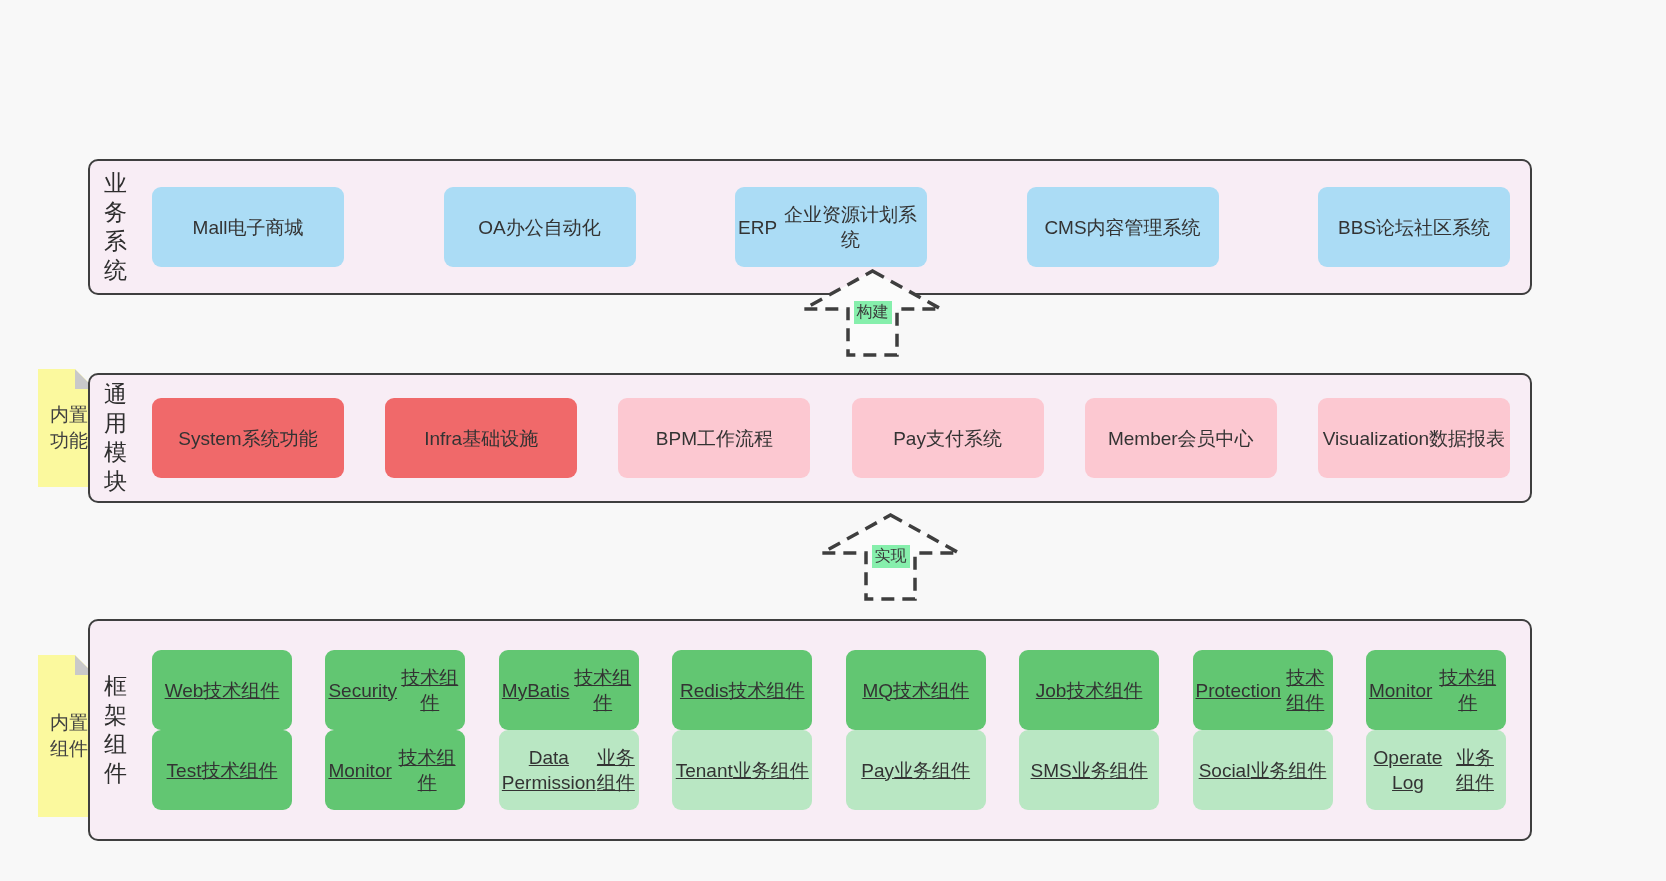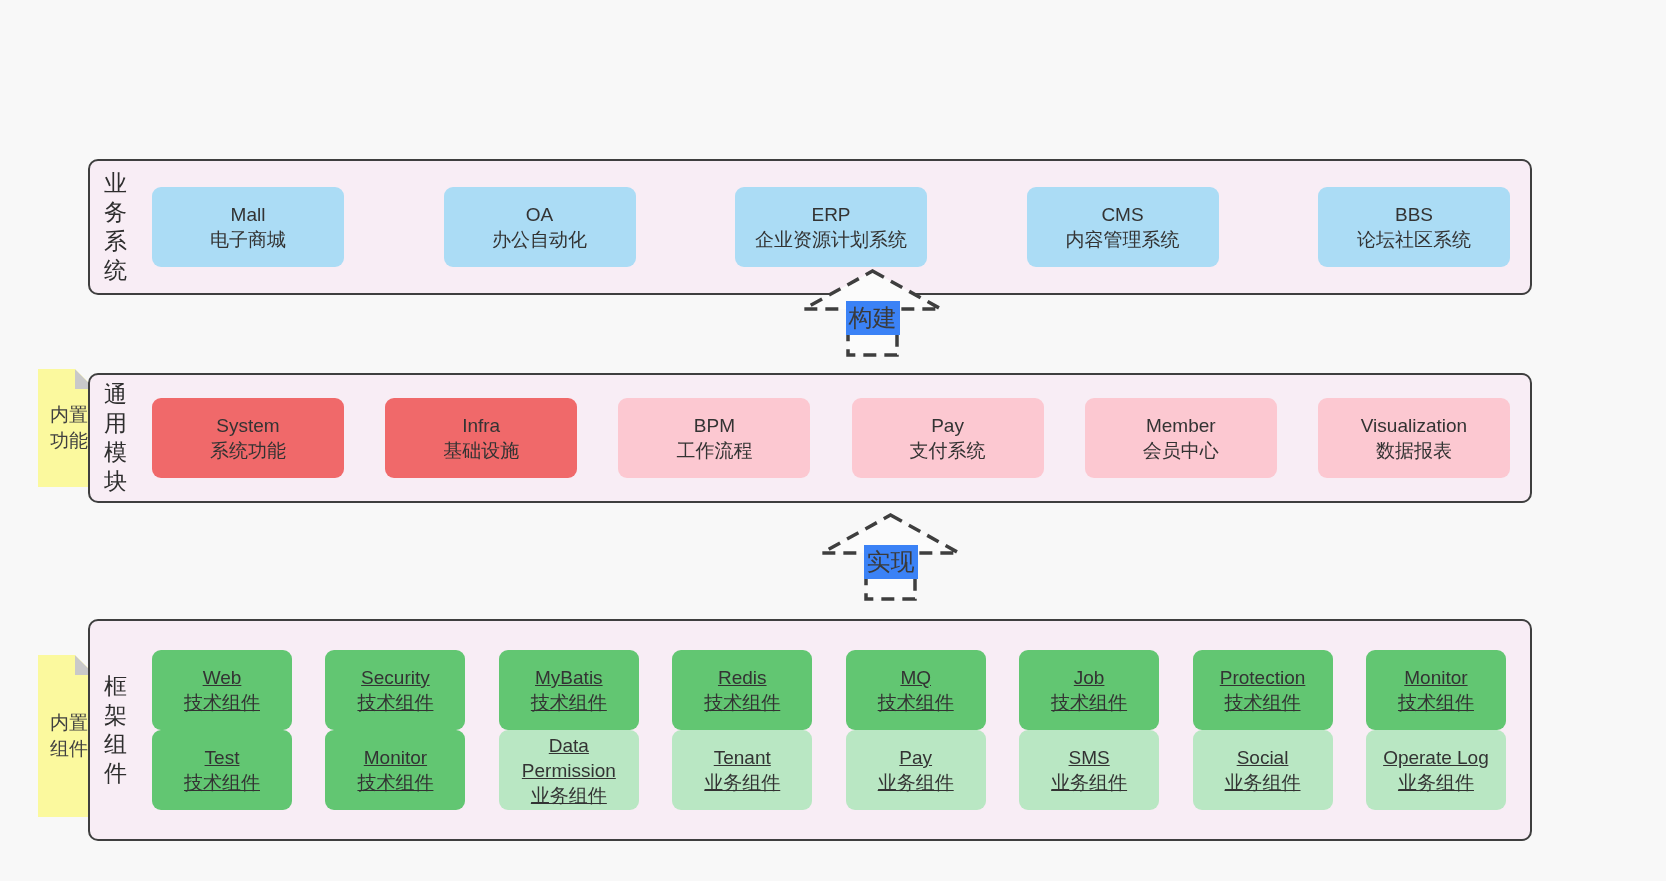--- a/index.html
+++ b/index.html
@@ -17,21 +17,21 @@
                width:27px;font-size:23px;line-height:29px;color:#2e2e2e;
                text-align:center;word-break:break-all;}
 
   .boxes{position:absolute;left:62px;right:20px;top:0;bottom:0;
          display:flex;align-items:center;justify-content:space-between;}
   .rows{position:absolute;left:62px;right:24px;top:17px;bottom:17px;
         display:flex;flex-direction:column;justify-content:center;text-decoration:underline;}
   .row{display:flex;justify-content:space-between;}
 
   
-  .box{height:80px;border-radius:9px;display:flex;flex-direction:column;
+  .box{height:80px;border-radius:9px;display:flex;flex-direction:row;
        align-items:center;justify-content:center;text-align:center;
        font-size:19px;line-height:25px;color:#333;box-sizing:border-box;padding:0 3px;}
   .wide{width:192px;}
   .narrow{width:140px;}
   .blue{background:#abdcf5;}
   .red{background:#f0696a;}
   .pink{background:#fcc8d1;}
   .green{background:#62c672;}
   .lightgreen{background:#b9e7c3;}
 
@@ -44,21 +44,21 @@
         clip-path:polygon(0 0,100% 100%,0 100%);}
   .note-text{position:absolute;top:50%;left:0;width:50px;transform:translateY(-50%);
              font-size:19px;line-height:26px;color:#404040;text-align:right;word-break:break-all;}
 
   
   .arrow{position:absolute;width:145px;height:90px;z-index:1;}
   .arrow-1{left:800px;top:268px;}
   .arrow-2{left:818px;top:512px;}
   .arrow svg{display:block;}
   .arrow-label{position:absolute;left:50%;top:33px;transform:translateX(-50%);
-               background:#3b82f6;font-size:24px;color:#3a3a3a;padding:1px 3px;white-space:nowrap;}
+               background:#86efac;font-size:16px;color:#3a3a3a;padding:1px 3px;white-space:nowrap;}
 </style>
 </head>
 <body>
 
 <div class="canvas">
 
   <div class="note note-1">
     <div class="fold"></div>
     <div class="note-text">内置功能</div>
   </div>

